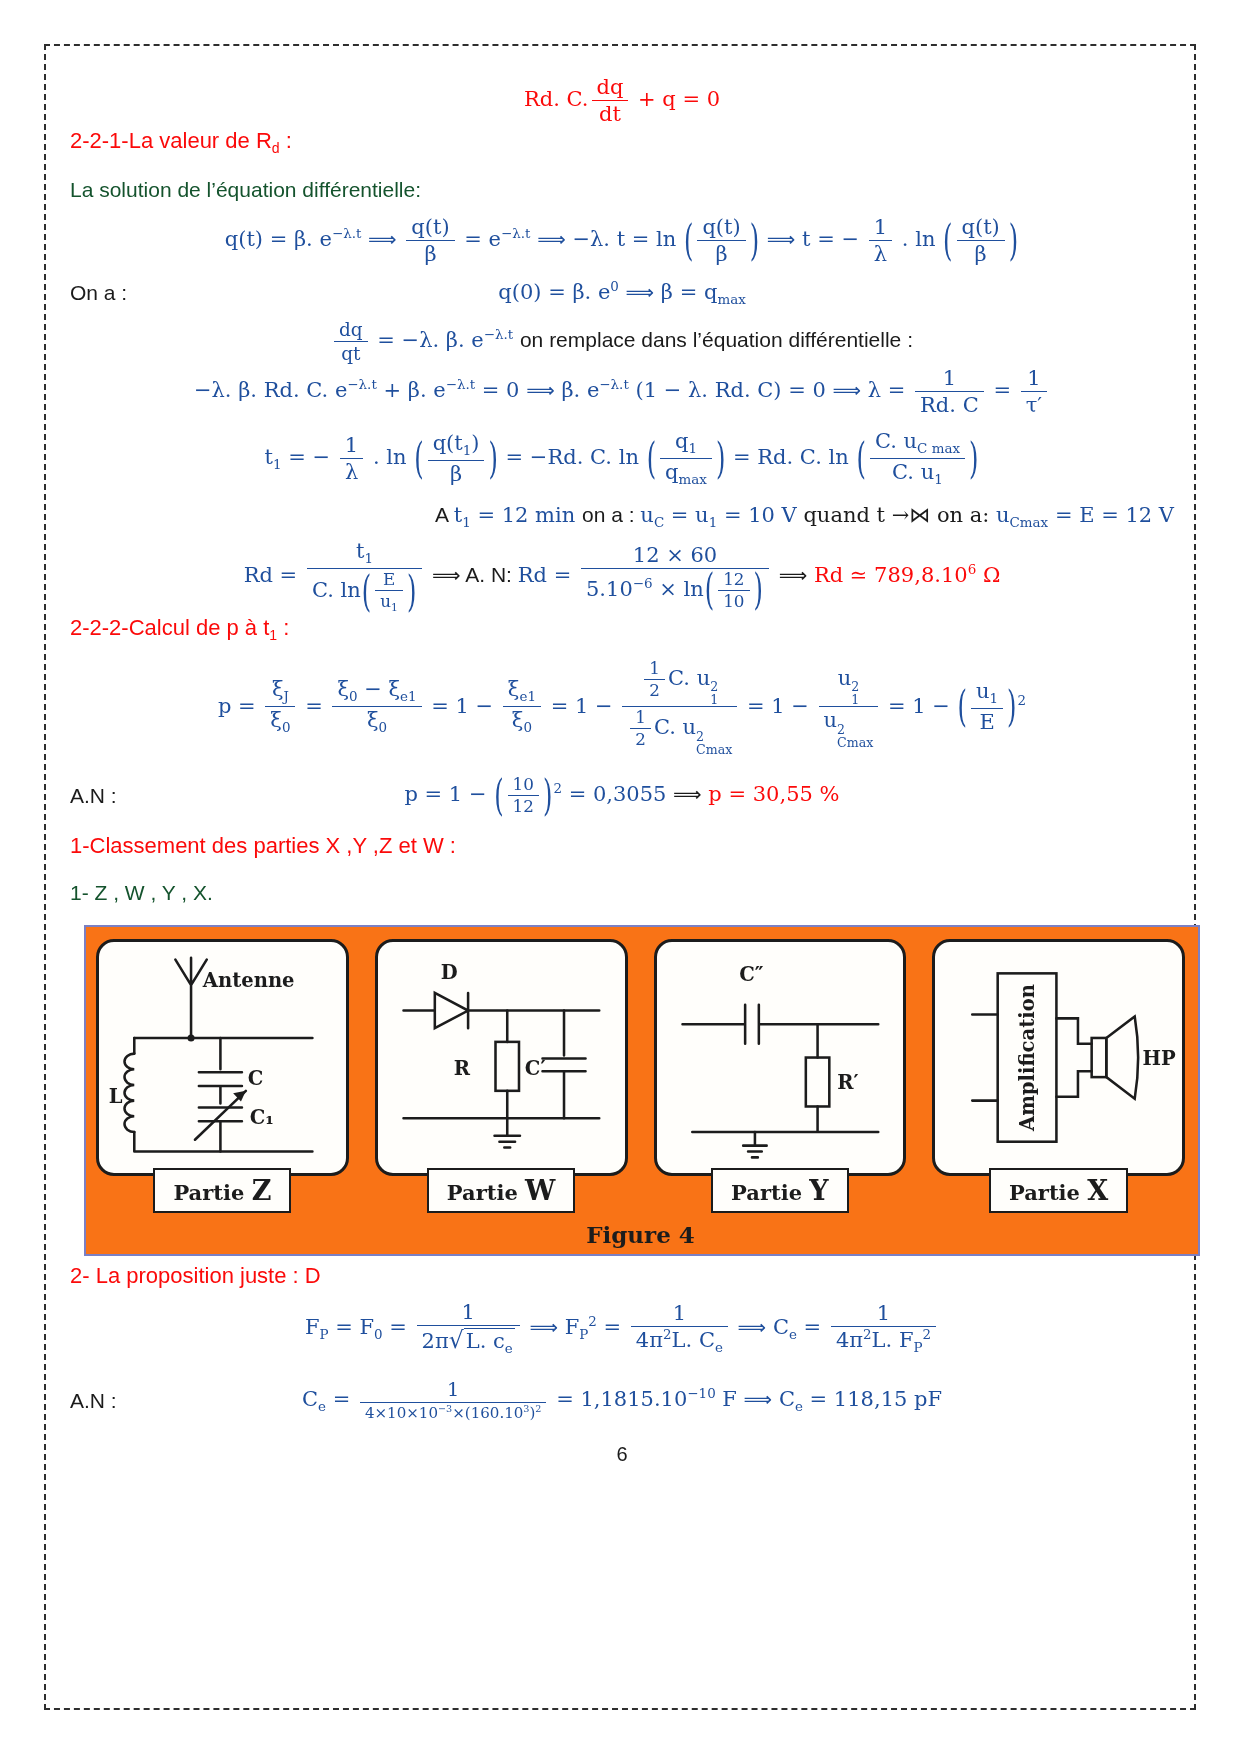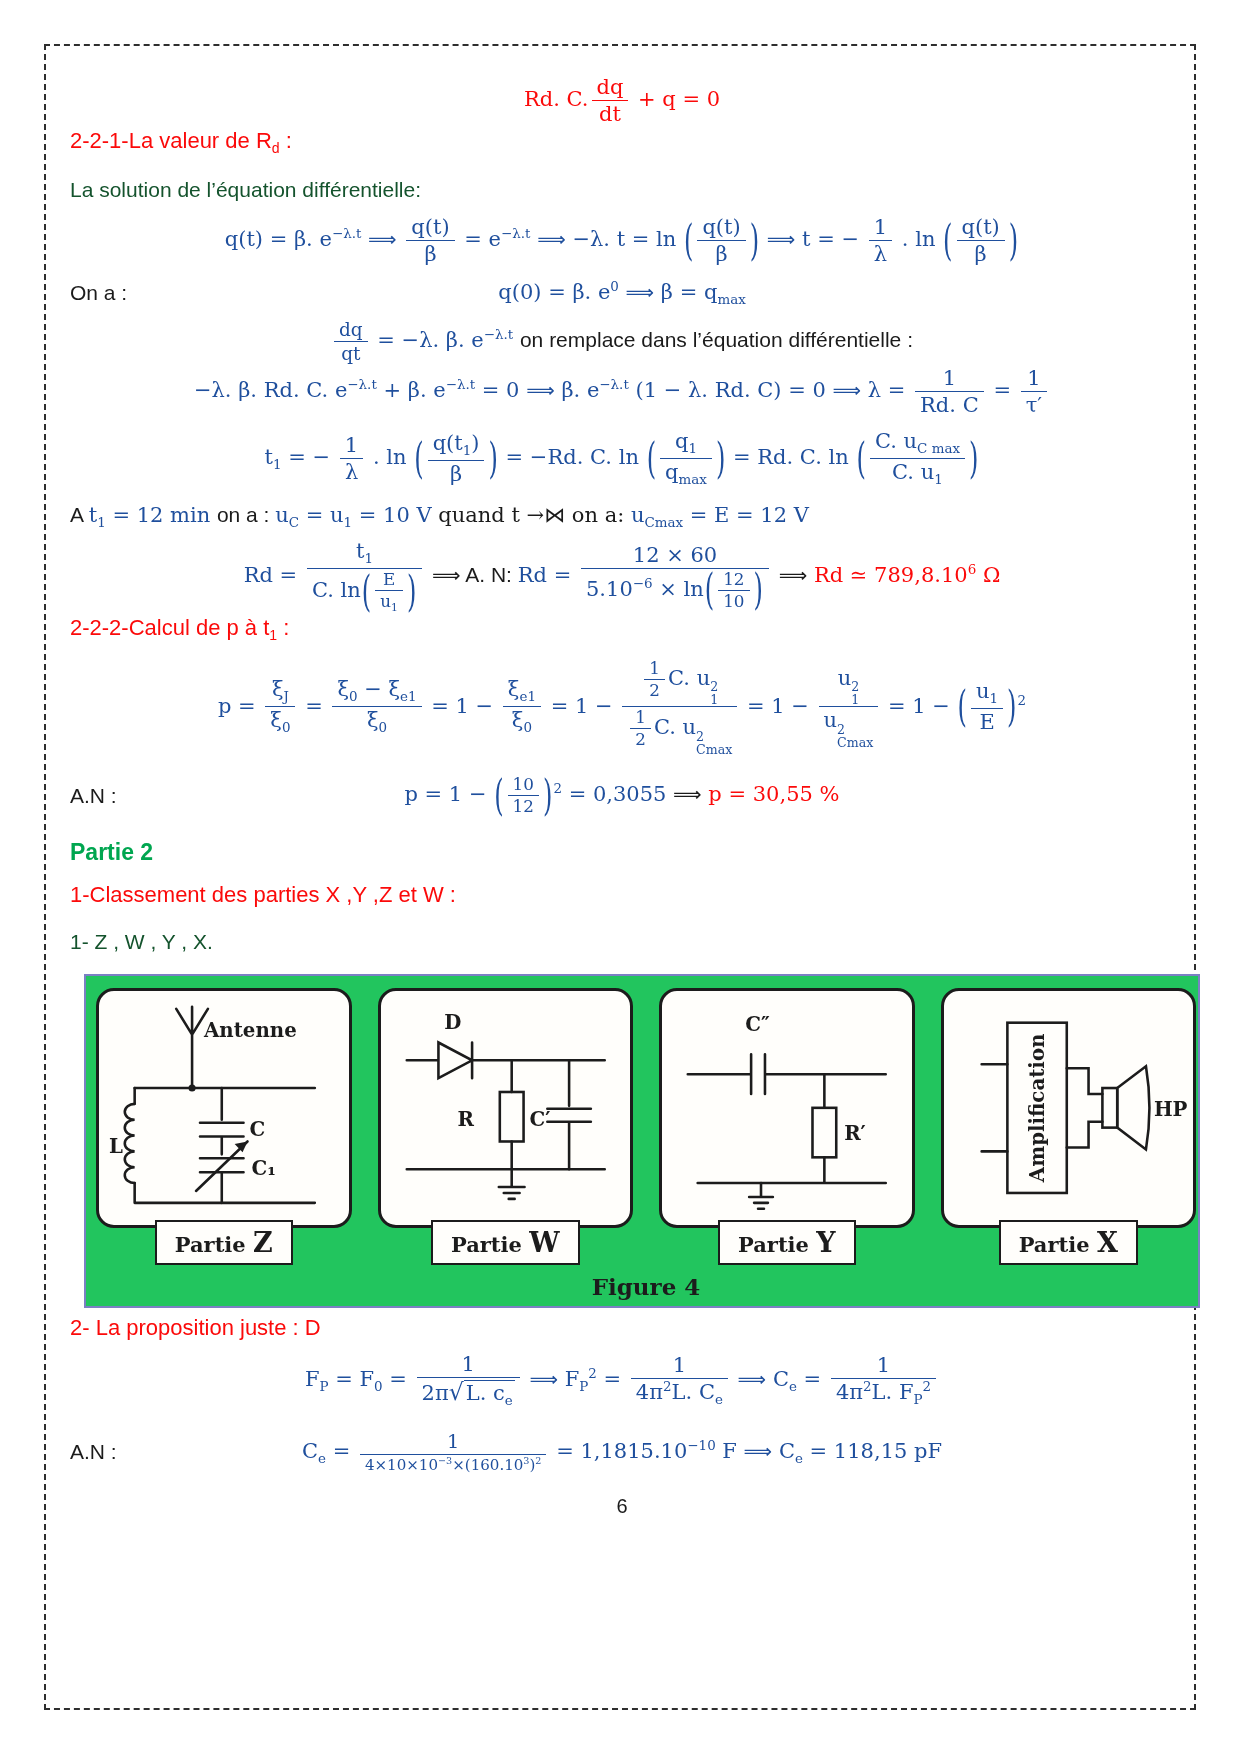--- a/index.html
+++ b/index.html
@@ -26,22 +26,22 @@
   .cramped .den { font-size:78%; }
   .paren { display:inline-block; transform:scaleY(1.8); font-size:115%; font-weight:300;
            vertical-align:middle; margin:0 1px; }
   .ss { display:inline-flex; flex-direction:column; font-size:60%; line-height:1.05;
         vertical-align:-0.5em; text-align:left; }
   .rad { font-size:112%; } .sqrt-arg { border-top:1.7px solid currentColor; padding:0 2px; }
   .anrow { position:relative; }
   .anrow .side { position:absolute; left:0; top:50%; transform:translateY(-50%);
                  color:#1b1b1b; font-family:"Liberation Sans",sans-serif; font-size:21px; }
   
-  .figure-wrap { width:1116px; margin:20px 0 0 14px; border:2px solid #7b80c4; background:#22c55e;
-                 padding:12px 2px 6px 10px; }
+  .figure-wrap { width:1116px; margin:20px 0 0 14px; border:2px solid #7b80c4; background:#f97316;
+                 padding:12px 13px 6px 10px; }
   .fig-row { display:flex; gap:26px; align-items:flex-start; }
   .circuit { flex:1; }
   .cbox { border:3px solid #1c1c1c; border-radius:18px; background:#fffefb; padding:2px; }
   .cbox svg { display:block; width:100%; height:auto; }
   svg text { font-family:"DejaVu Serif",serif; font-weight:bold; font-size:20px; fill:#1c1c1c; }
   .plabel { border:2.5px solid #1c1c1c; width:max-content; margin:-8px auto 0; position:relative;
             background:#fffefb; padding:5px 18px; font-family:"DejaVu Serif",serif; font-weight:bold;
             font-size:21px; color:#1c1c1c; }
   .pletter { font-size:27px; }
   .fig-caption { text-align:center; font-family:"DejaVu Serif",serif; font-weight:bold;
@@ -146,21 +146,21 @@
         <span class="num"><span>q</span><sub>1</sub></span>
         <span class="den"><span>q</span><sub>max</sub></span>
       </span><span class="paren">)</span>
     <span> = Rd. C. ln</span>
     <span class="paren">(</span><span class="frac">
         <span class="num"><span>C. u</span><sub>C max</sub></span>
         <span class="den"><span>C. u</span><sub>1</sub></span>
       </span><span class="paren">)</span>
   </div>
 
-  <div class="eq" style="text-align:left; margin-top:14px;">
+  <div class="eq" style="text-align:right; margin-top:14px;">
     <span class="dark sans">A </span><span>t</span><sub>1</sub><span> = 12 min </span><span class="dark sans">on a : </span><span>u</span><sub>C</sub><span> = u</span><sub>1</sub><span> = 10 V</span><span class="dark">   quand t →⋈  on a:  </span><span>u</span><sub>Cmax</sub><span> = E = 12 V</span>
   </div>
 
   <div class="eq" style="margin-top:8px;">
     <span>Rd = </span>
     <span class="frac">
         <span class="num"><span>t</span><sub>1</sub></span>
         <span class="den"><span>C. ln</span><span class="paren">(</span><span class="frac">
             <span class="num">E</span>
             <span class="den"><span>u</span><sub>1</sub></span>
@@ -239,21 +239,20 @@
       <span class="paren">(</span><span class="frac" style="font-size:80%;">
           <span class="num">10</span>
           <span class="den">12</span>
         </span><span class="paren">)</span><sup>2</sup>
       <span> = 0,3055 </span>
       <span class="dark ar">⟹</span>
       <span class="red"> p = 30,55 %</span>
     </div>
   </div>
 
-  <div class="hgreen">Partie 2</div>
 
   <div class="hr" style="margin-top:16px;">1-Classement des parties X ,Y ,Z et W :</div>
 
   <div class="txt">1- Z , W , Y , X.</div>
 
   <div class="figure-wrap">
     <div class="fig-row">
 
       <div class="circuit">
         <div class="cbox">

